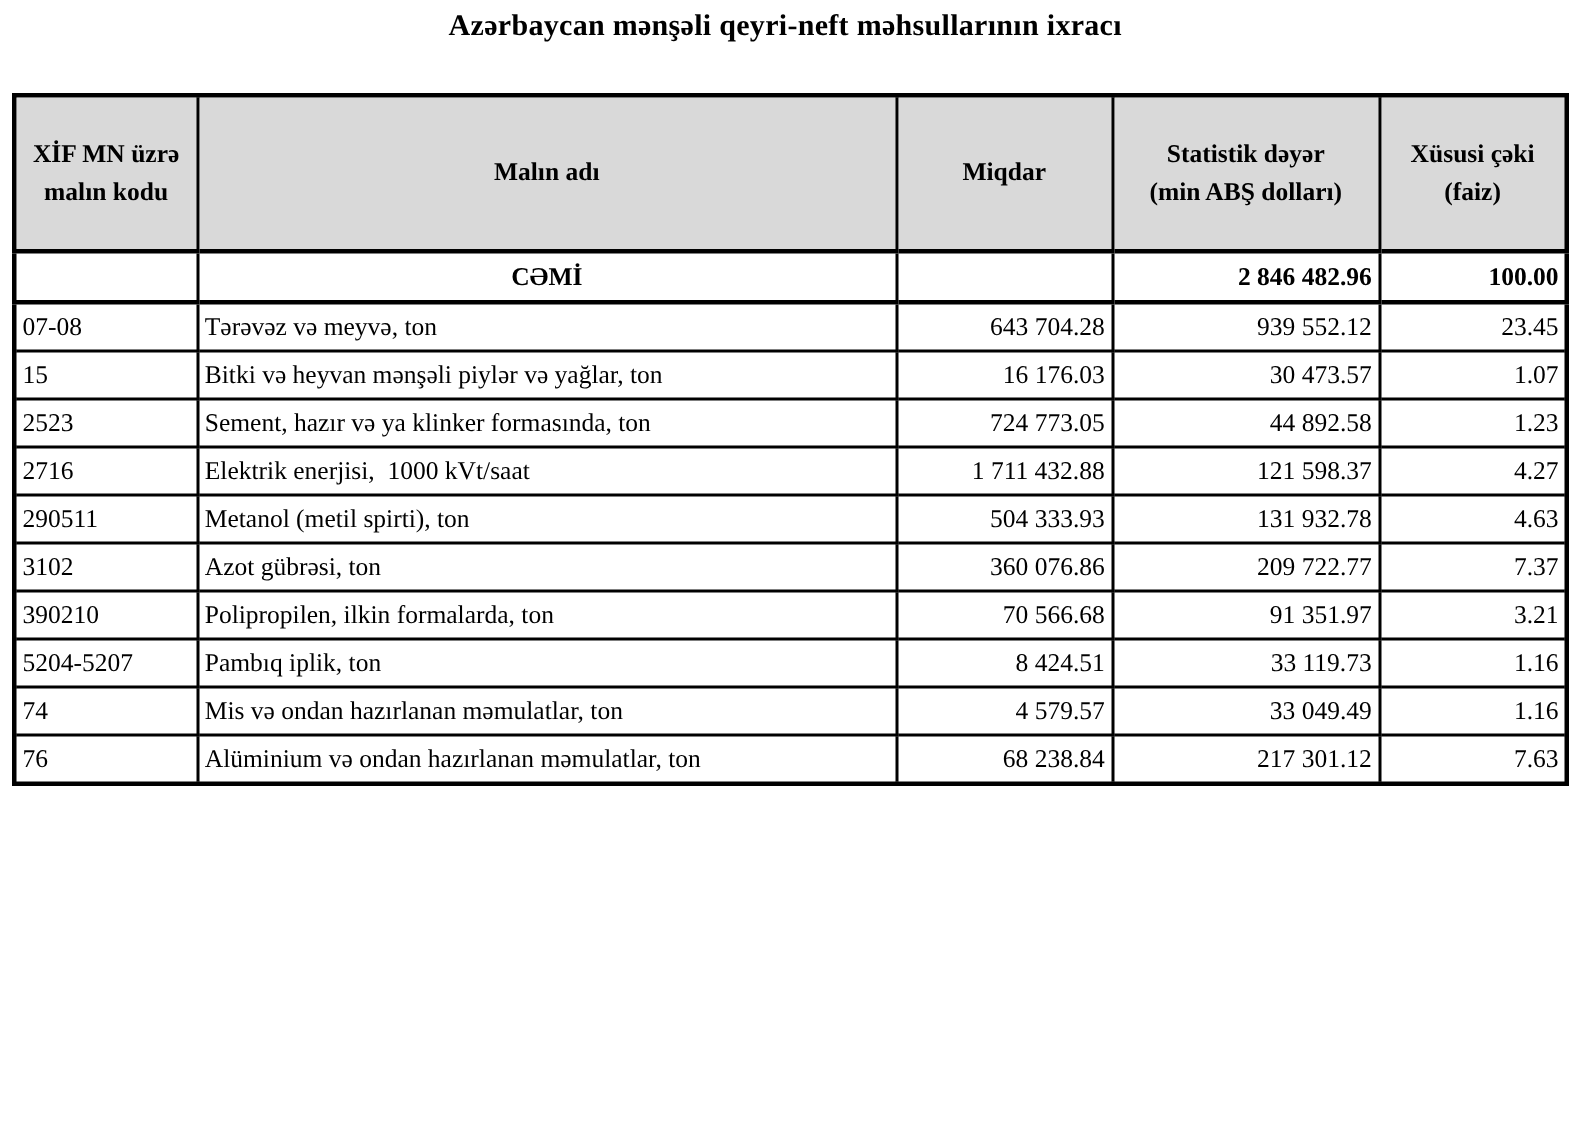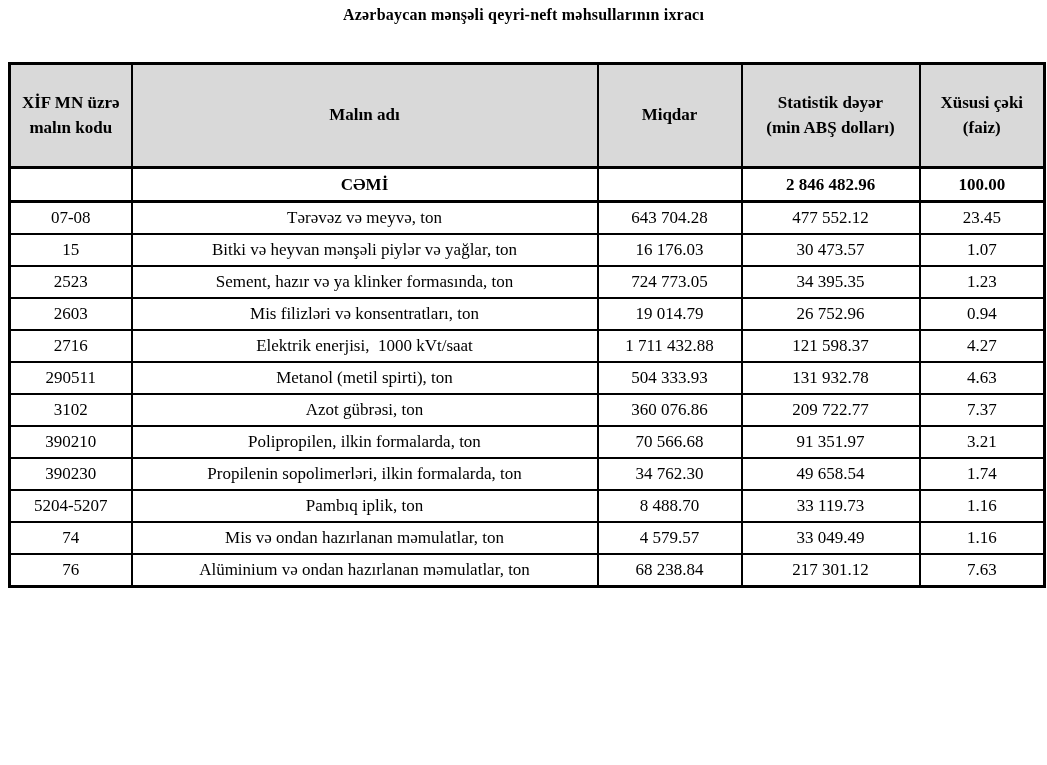--- a/index.html
+++ b/index.html
@@ -6,21 +6,21 @@
     margin: 0; padding: 0;
     width: 1047px; height: 765px;
     background: #ffffff;
     overflow: hidden;
     font-family: "Liberation Serif", serif;
     color: #000;
   }
   .page-title {
     margin: 6px 0 0 0;
     text-align: center;
-    font-size: 16px;
+    font-size: 20px;
     font-weight: bold;
     letter-spacing: 0.2px;
   }
   table.export-table {
     position: absolute;
     left: 8px; top: 62px;
     width: 1035px;
     border-collapse: collapse;
     table-layout: fixed;
     font-size: 17px;
@@ -35,23 +35,23 @@
   .export-table th {
     background: #d9d9d9;
     font-weight: bold;
     height: 99px;
     text-align: center;
     white-space: pre-line;
     border-bottom-width: 3px;
     line-height: 1.45;
   }
   .export-table td { height: 28px; }
-  .cell-code  { text-align: center; padding-left: 13px; }
-  .cell-name  { text-align: center; padding-left: 9px; white-space: pre-wrap; }
-  .cell-num   { text-align: center; padding-right: 5px; }
+  .cell-code  { text-align: left; padding-left: 13px; }
+  .cell-name  { text-align: left; padding-left: 9px; white-space: pre-wrap; }
+  .cell-num   { text-align: right; padding-right: 5px; }
   tr.total-row td {
     font-weight: bold;
     height: 29px;
     border-bottom-width: 3px;
     margin-left: 16px;
   }
   tr.total-row .cell-name { text-align: center; white-space: normal; }
 </style>
 </head>
 <body>
@@ -83,43 +83,36 @@
       <td class="cell-code"></td>
       <td class="cell-name">CƏMİ</td>
       <td class="cell-num"></td>
       <td class="cell-num">2 846 482.96</td>
       <td class="cell-num">100.00</td>
     </tr>
     <tr>
       <td class="cell-code">07-08</td>
       <td class="cell-name">Tərəvəz və meyvə, ton</td>
       <td class="cell-num">643 704.28</td>
-      <td class="cell-num">477 552.12</td>
+      <td class="cell-num">939 552.12</td>
       <td class="cell-num">23.45</td>
     </tr>
     <tr>
       <td class="cell-code">15</td>
       <td class="cell-name">Bitki və heyvan mənşəli piylər və yağlar, ton</td>
       <td class="cell-num">16 176.03</td>
       <td class="cell-num">30 473.57</td>
       <td class="cell-num">1.07</td>
     </tr>
     <tr>
       <td class="cell-code">2523</td>
       <td class="cell-name">Sement, hazır və ya klinker formasında, ton</td>
       <td class="cell-num">724 773.05</td>
-      <td class="cell-num">34 395.35</td>
+      <td class="cell-num">44 892.58</td>
       <td class="cell-num">1.23</td>
-    </tr>
-    <tr>
-      <td class="cell-code">2603</td>
-      <td class="cell-name">Mis filizləri və konsentratları, ton</td>
-      <td class="cell-num">19 014.79</td>
-      <td class="cell-num">26 752.96</td>
-      <td class="cell-num">0.94</td>
     </tr>
     <tr>
       <td class="cell-code">2716</td>
       <td class="cell-name">Elektrik enerjisi,  1000 kVt/saat</td>
       <td class="cell-num">1 711 432.88</td>
       <td class="cell-num">121 598.37</td>
       <td class="cell-num">4.27</td>
     </tr>
     <tr>
       <td class="cell-code">290511</td>
@@ -136,30 +129,23 @@
       <td class="cell-num">7.37</td>
     </tr>
     <tr>
       <td class="cell-code">390210</td>
       <td class="cell-name">Polipropilen, ilkin formalarda, ton</td>
       <td class="cell-num">70 566.68</td>
       <td class="cell-num">91 351.97</td>
       <td class="cell-num">3.21</td>
     </tr>
     <tr>
-      <td class="cell-code">390230</td>
-      <td class="cell-name">Propilenin sopolimerləri, ilkin formalarda, ton</td>
-      <td class="cell-num">34 762.30</td>
-      <td class="cell-num">49 658.54</td>
-      <td class="cell-num">1.74</td>
-    </tr>
-    <tr>
       <td class="cell-code">5204-5207</td>
       <td class="cell-name">Pambıq iplik, ton</td>
-      <td class="cell-num">8 488.70</td>
+      <td class="cell-num">8 424.51</td>
       <td class="cell-num">33 119.73</td>
       <td class="cell-num">1.16</td>
     </tr>
     <tr>
       <td class="cell-code">74</td>
       <td class="cell-name">Mis və ondan hazırlanan məmulatlar, ton</td>
       <td class="cell-num">4 579.57</td>
       <td class="cell-num">33 049.49</td>
       <td class="cell-num">1.16</td>
     </tr>

